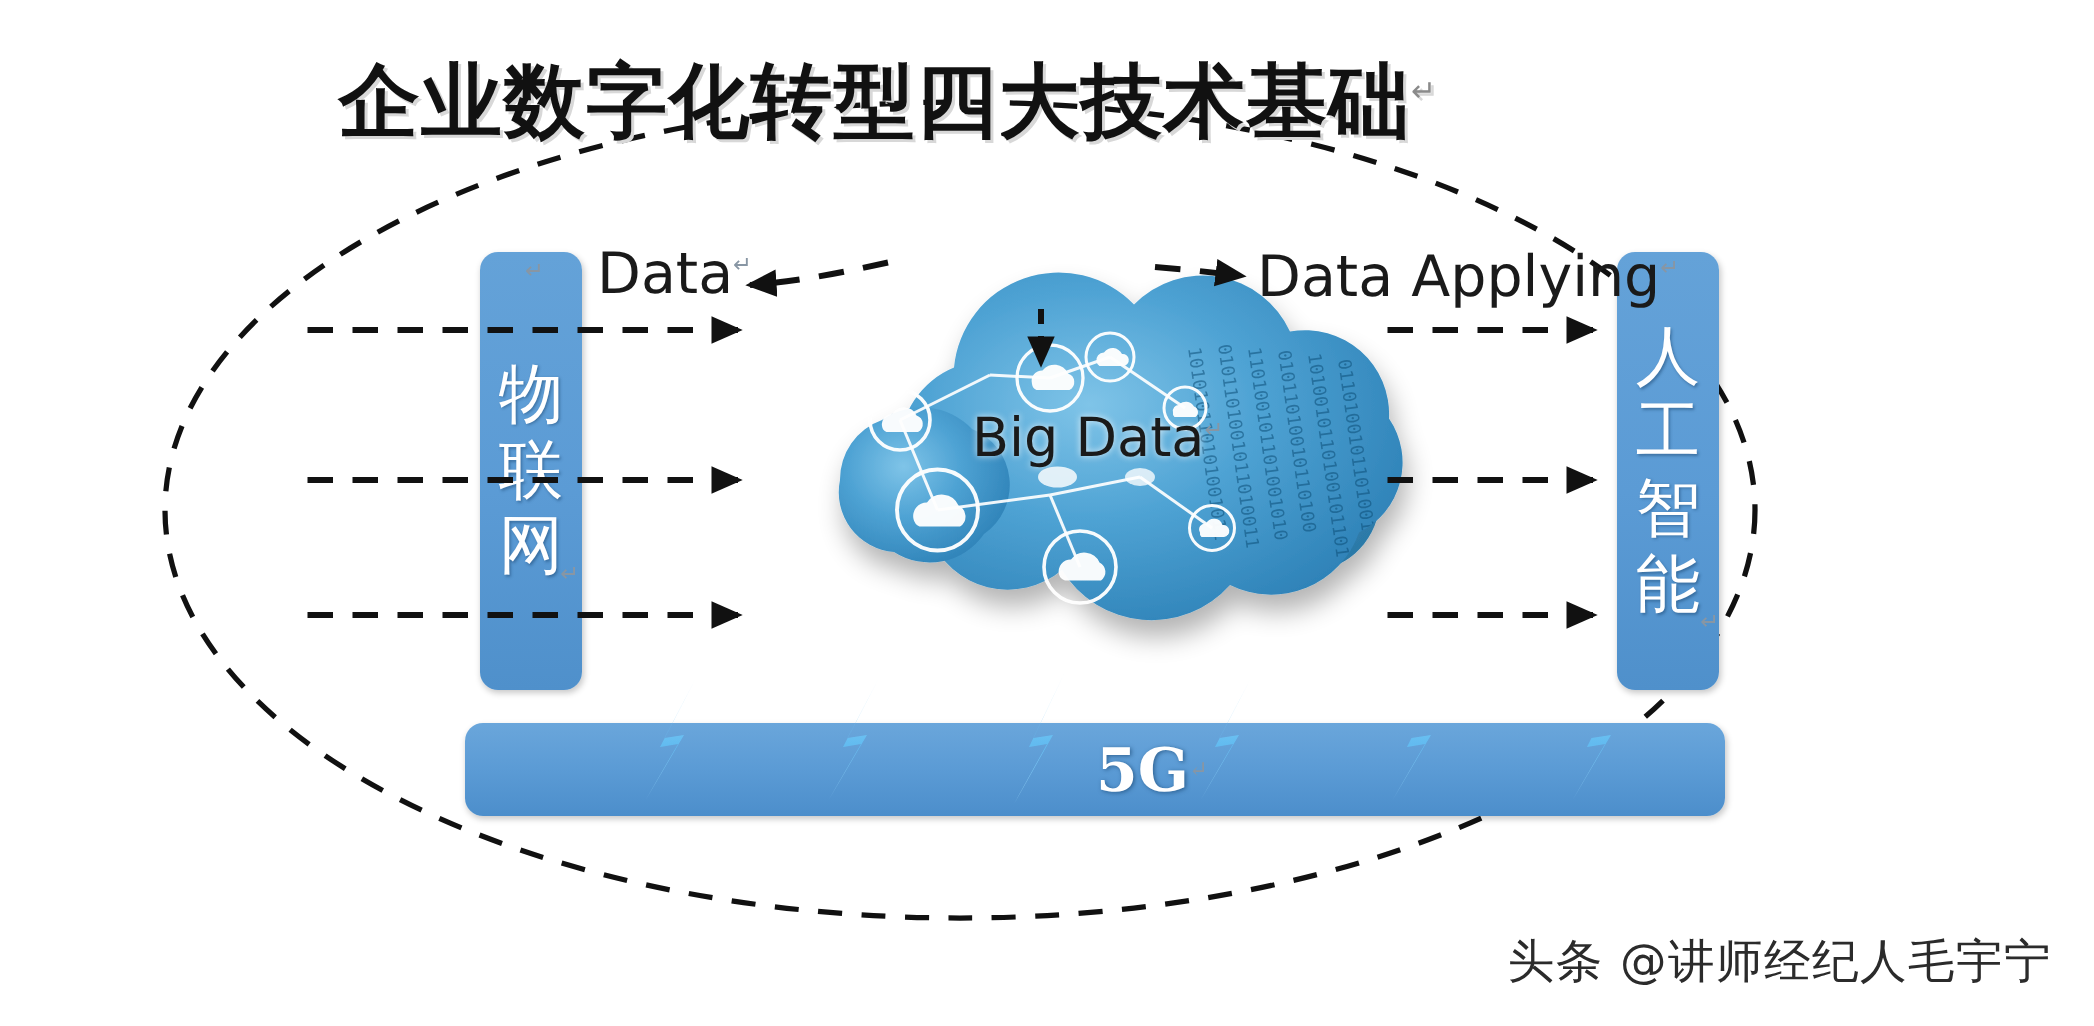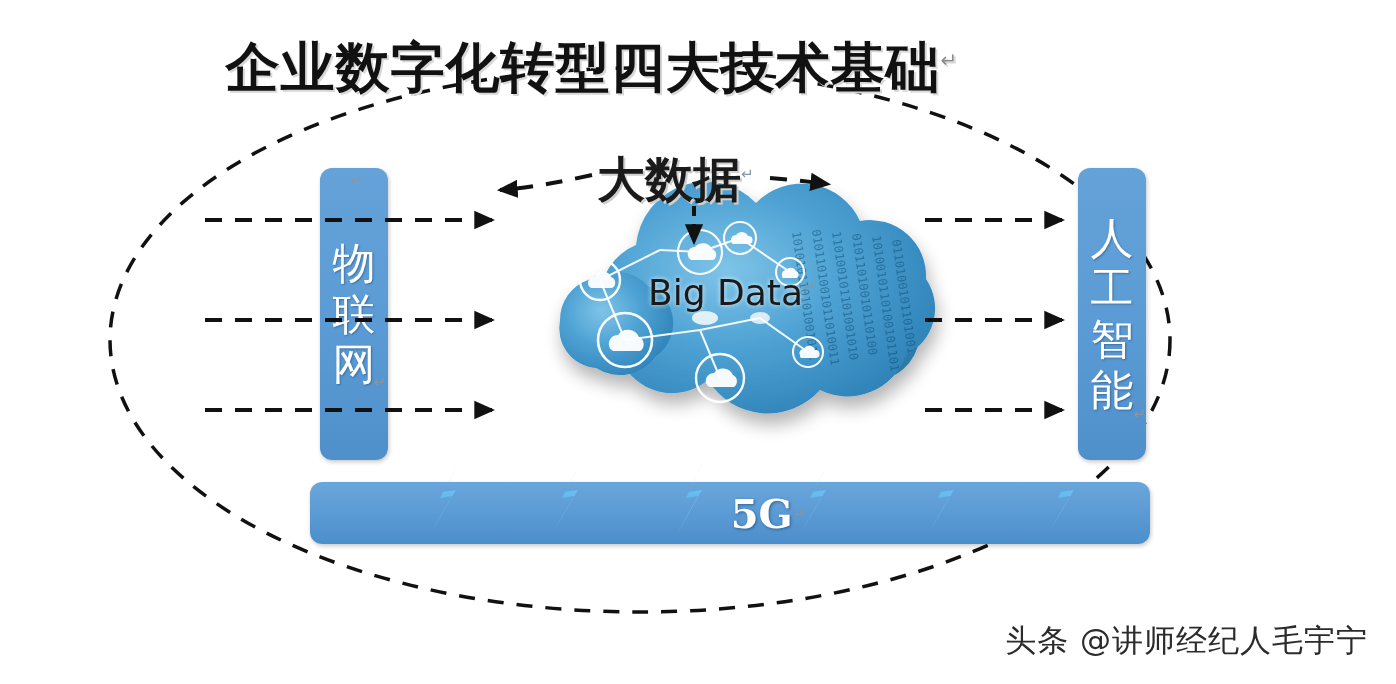--- a/index.html
+++ b/index.html
@@ -361,25 +361,28 @@
     <span class="ch">能</span>
     <span class="mark" style="bottom:36px;right:0px;">↵</span>
   </div>
 
   <div id="bar-5g"></div>
   <div id="label-5g">
     <span>5G</span>
       <span class="tiny-mark">↵</span>
   </div>
 
-
-  <div class="flabel" id="label-bigdata-cn">
-    <span>大数据</span><span class="tiny-mark">↵</span>
-  </div>
-
+  <div class="flabel" id="label-data-in">
+    <span>Data</span><span class="tiny-mark">↵</span>
+  </div>
+
+
+  <div class="flabel" id="label-data-applying">
+    <span>Data Applying</span><span class="tiny-mark">↵</span>
+  </div>
 
   <div class="flabel" id="label-bigdata-en">
     <span>Big Data</span><span class="tiny-mark">↵</span>
   </div>
 
 
   <div id="watermark">
     <span>头条 @讲师经纪人毛宇宁</span>
   </div>
 

